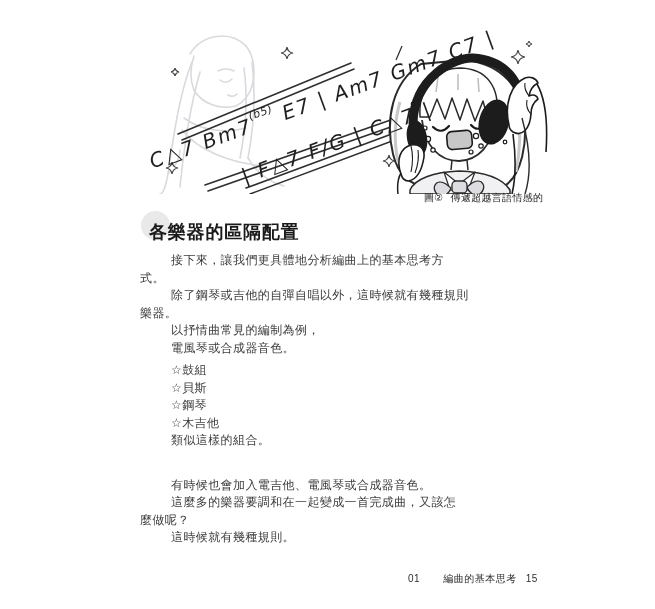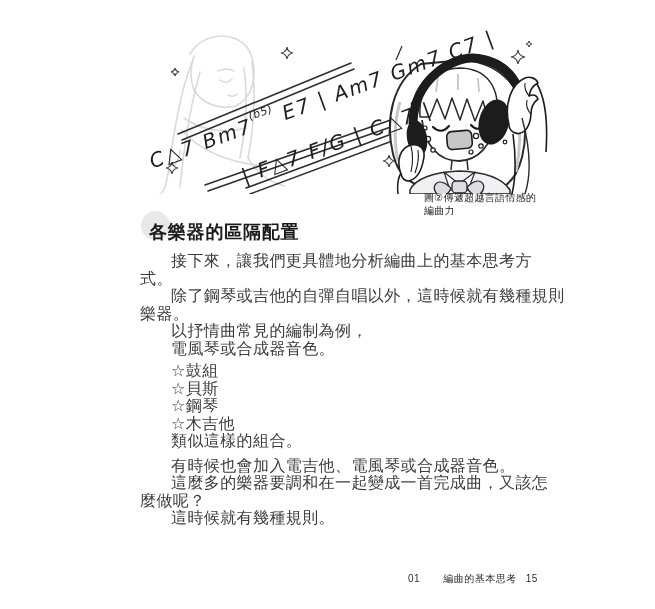--- a/index.html
+++ b/index.html
@@ -19,35 +19,35 @@
     color:#1f1f1f;letter-spacing:2px;
     transform:rotate(-20deg);transform-origin:0 50%;
   }
   .chord-row.row1{left:22px;top:128px;font-size:20px;}
   .chord-row.row2{left:114px;top:143px;font-size:20px;}
   .csup{font-size:11px;position:relative;top:-12px;letter-spacing:0.5px;}
 
   
   .caption{position:absolute;left:424px;top:192px;width:132px;
     font-size:10px;line-height:12.5px;color:#242424;letter-spacing:0.3px;}
-  .cap-label{}
+  .cap-label{margin-right:7px;}
 
   
   .heading-circle{position:absolute;left:141px;top:211px;width:29px;height:29px;
     border-radius:50%;background:#e9e9ea;}
   .heading{position:absolute;left:149px;top:220px;margin:0;
     font-size:18px;font-weight:700;color:#1a1a1a;letter-spacing:0.8px;}
 
   
   .bodytext{position:absolute;left:140px;top:252px;width:410px;
-    font-size:16px;color:#3c3c3c;letter-spacing:0.4px;}
+    font-size:12px;color:#3c3c3c;letter-spacing:0.4px;}
   .ln{height:17.5px;line-height:17.5px;white-space:nowrap;}
   .ln.indent{padding-left:31px;}
   .ln.gap-sm{margin-top:5px;}
-  .ln.gap-lg{margin-top:7px;}
+  .ln.gap-lg{margin-top:27px;}
 
   
   .footer{position:absolute;left:408px;top:572px;font-size:10px;color:#2e2e2e;
     letter-spacing:0.5px;white-space:nowrap;}
   .footer .f-no{margin-right:23px;text-align:center;}
   .footer .f-title{margin-right:9px;font-family:Liberation Serif, serif;}
   .footer .f-pg{font-size:10px;}
 </style>
 </head>
 <body>
@@ -170,21 +170,20 @@
         <path d="M274,24 L268,38" stroke="#2a2a2a" stroke-width="1.2"></path>
       </g>
     </svg>
 
     <div class="chord-row row1"><span>C△7 Bm7</span><span class="csup">(b5)</span><span> E7 | Am7 Gm7 C7 |</span></div>
     <div class="chord-row row2">| F△7 F/G | C△7 |</div>
   </div>
 
   <div class="caption">
     <div><span class="cap-label">圖②</span><span>傳遞超越言語情感的</span></div>
-    <div>編曲力</div>
   </div>
 
   <div class="heading-circle"></div>
   <h1 class="heading">各樂器的區隔配置</h1>
 
   <div class="bodytext">
     <div class="ln indent">接下來，讓我們更具體地分析編曲上的基本思考方</div>
     <div class="ln">式。</div>
     <div class="ln indent">除了鋼琴或吉他的自彈自唱以外，這時候就有幾種規則</div>
     <div class="ln">樂器。</div>

